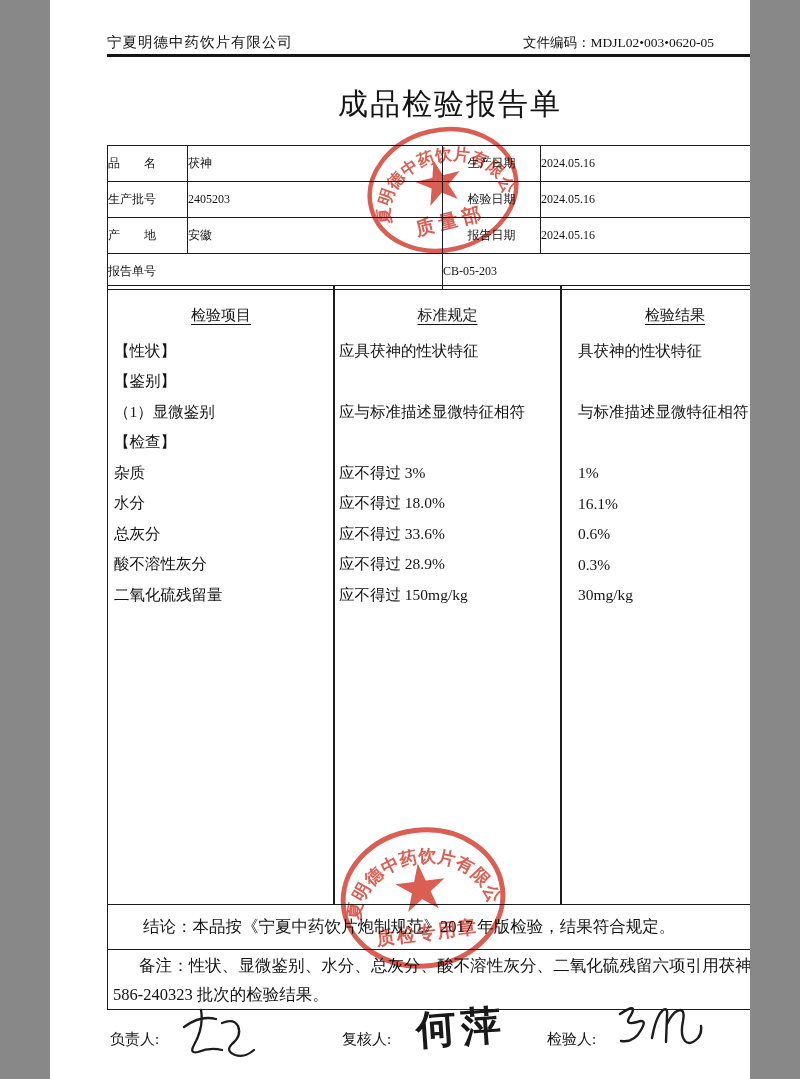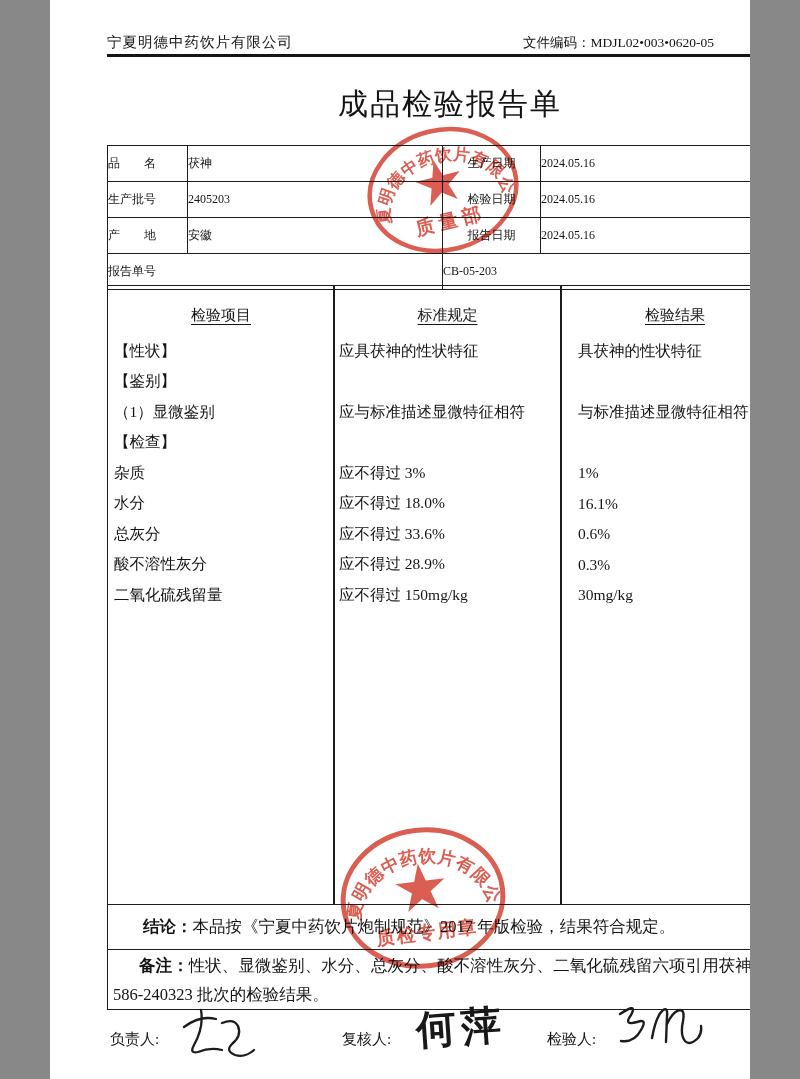--- a/index.html
+++ b/index.html
@@ -48,21 +48,21 @@
   .brow .c2 { width:228px; padding-left:11px; box-sizing:border-box;margin-left:16px; }
 
   .conclusion-row { position:absolute; left:0; top:618px; width:100%; height:45px;
                     border-top:1.5px solid #1c1c1c; box-sizing:border-box;
                     font-size:16.5px; line-height:44px; padding-left:5px;
                     text-indent:30px; white-space:nowrap; }
   .remark-row { position:absolute; left:0; top:663px; width:100%; height:59px;
                 border-top:1.5px solid #1c1c1c; box-sizing:border-box;
                 font-size:16.5px; line-height:28.5px; padding:2px 5px 0 5px;
                 text-indent:26px; text-align:justify; }
-  .blab { font-weight:bold; }
+  .blab { font-weight:normal; }
 
   
   .sig-label { font-size:15px; top:1030px; }
   .sl1 { left:60px; } .sl2 { left:292px; } .sl3 { left:497px; }
   .sig-svg { pointer-events:none; }
   .sig-name { left:366px; top:1000px; font-size:40px; font-weight:600;
               letter-spacing:5px; transform:rotate(-4deg); color:#181818; }
 
   
   .stamp { pointer-events:none; mix-blend-mode:multiply; opacity:.82; }

